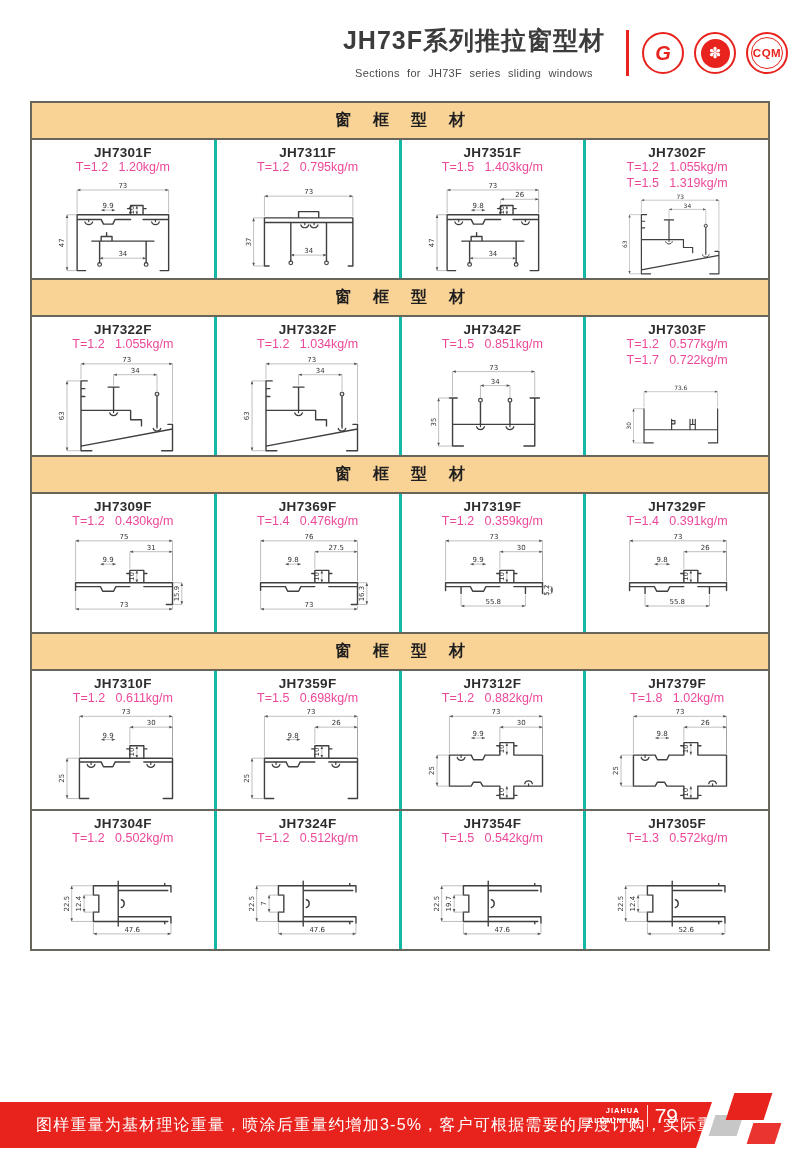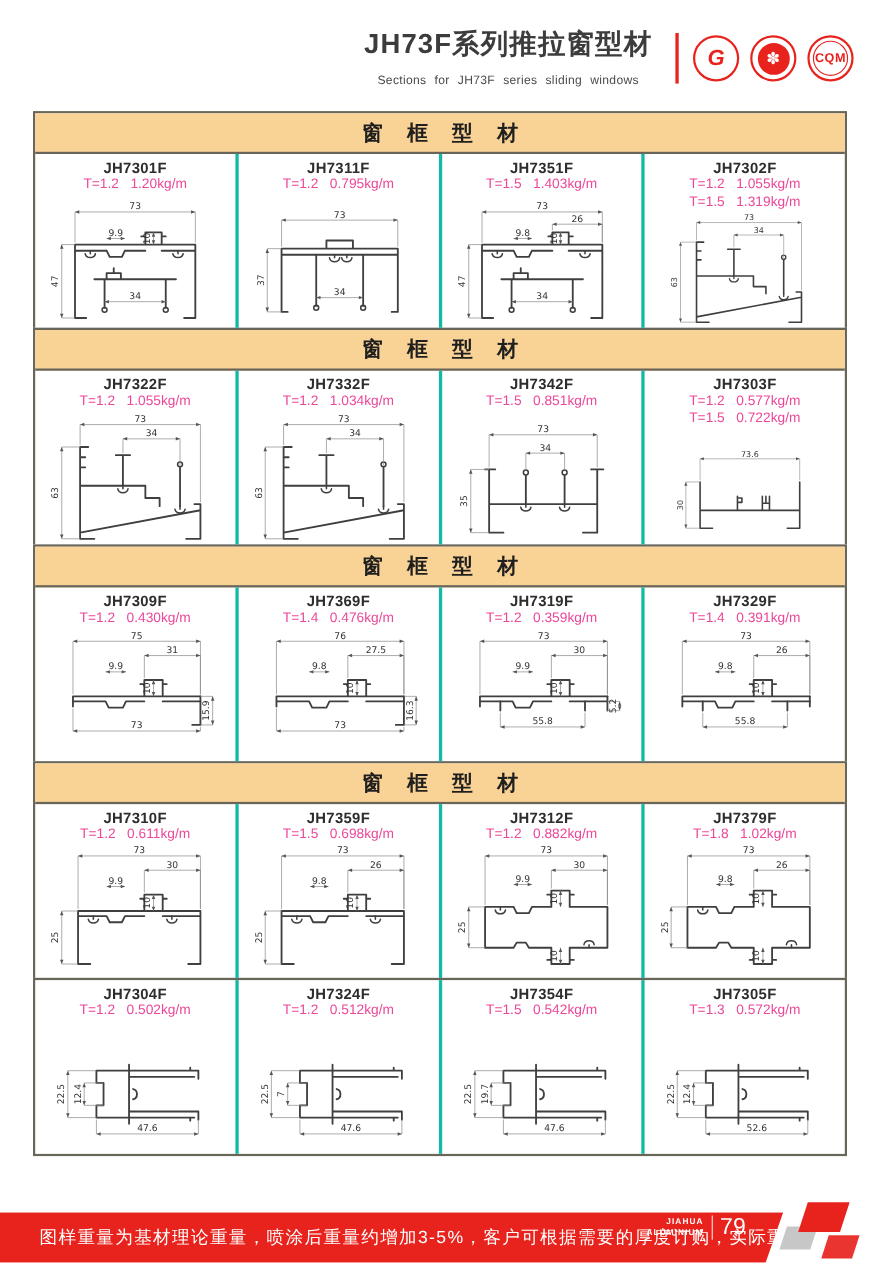--- a/index.html
+++ b/index.html
@@ -1,38 +1,38 @@
 <!DOCTYPE html>
 <html><head>
 <meta charset="utf-8">
 <style>
   html,body{margin:0;padding:0;background:#fff;}
   body{width:800px;height:1167px;position:relative;font-family:"Liberation Sans",sans-serif;overflow:hidden;}
 
   
-  .hdr{position:absolute;top:20px;left:0;right:0;height:66px;display:flex;justify-content:flex-end;align-items:center;padding-right:24px;gap:13px;box-sizing:border-box;}
+  .hdr{position:absolute;top:20px;left:0;right:0;height:66px;display:flex;justify-content:flex-end;align-items:center;padding-right:12px;gap:13px;box-sizing:border-box;}
   .title-block{text-align:center;margin-right:8px;}
   .title-block h1{margin:0;font-size:25px;font-weight:bold;color:#3c3c3c;letter-spacing:1px;line-height:1.1;}
   .subtitle{font-size:11px;color:#4a4a4a;margin-top:13px;word-spacing:4px;letter-spacing:.3px;}
   .hdr-divider{width:3px;height:46px;background:#e8231d;}
   .logos{display:flex;gap:10px;align-items:center;}
   .logo{width:42px;height:42px;border-radius:50%;box-sizing:border-box;display:flex;align-items:center;justify-content:center;}
   .logo-gb{border:2.5px solid #e8231d;color:#e8231d;font-weight:bold;font-style:italic;font-size:20px;}
   .logo-star{border:2.5px solid #e8231d;}
   .logo-star .in{width:29px;height:29px;border-radius:50%;background:#e8231d;color:#fff;display:flex;align-items:center;justify-content:center;font-size:15px;}
   .logo-cqm{border:2.5px solid #e8231d;position:relative;}
   .logo-cqm .ring{position:absolute;inset:3px;border:1px solid #e8231d;border-radius:50%;}
   .logo-cqm .t{font-weight:800;color:#e8231d;font-size:11.5px;letter-spacing:.5px;text-align:center;}
 
   
   #sections{position:absolute;left:30px;right:30px;top:103px;}
   .sec{border:2px solid #68665a;margin-top:-2px;background:#fff;}
   .sec-head{background:#f9d296;border-bottom:2px solid #68665a;height:35px;display:flex;align-items:center;justify-content:center;}
-  .sec-title{font-size:19px;font-weight:bold;color:#1f1f1f;letter-spacing:22px;padding-left:22px;}
-  .sec-body{display:flex;height:158px;}
+  .sec-title{font-size:16px;font-weight:bold;color:#1f1f1f;letter-spacing:22px;padding-left:22px;}
+  .sec-body{display:flex;height:138px;}
   .cell{flex:1 1 0;min-width:0;display:flex;flex-direction:column;align-items:center;}
   .cell + .cell{border-left:3px solid #14b8a6;}
   .code{font-size:13.5px;color:#2d2d2d;margin-top:5px;font-weight:600;letter-spacing:.3px;}
   .spec{font-size:12.5px;color:#ec4899;white-space:pre;line-height:1.25;}
   svg.drawing{flex:1 1 auto;width:100%;min-height:0;}
 
   
   .foot-band{position:absolute;left:0;top:1102px;width:712px;height:46px;background:#e8231d;clip-path:polygon(0 0,100% 0,calc(100% - 16px) 100%,0 100%);color:#fff;display:flex;align-items:center;}
   .foot-note{padding-left:36px;font-size:16px;letter-spacing:1.2px;white-space:nowrap;}
   .brand{position:absolute;right:34px;top:0;height:28px;display:flex;align-items:center;gap:7px;}
@@ -324,21 +324,21 @@
               <polygon points="16,120 14.3,115.8 17.7,115.8" fill="#555"></polygon>
               <path d="M16,58 H34" fill="none" stroke="#8a8a8a" stroke-width="0.7"></path>
               <path d="M16,120 H34" fill="none" stroke="#8a8a8a" stroke-width="0.7"></path>
               <text x="12.5" y="89" font-size="9" fill="#333" text-anchor="middle" font-family="&quot;DejaVu Sans&quot;,sans-serif" transform="rotate(-90 12.5 89)">35</text>
             </g>
           </svg>
         </div>
         <div class="cell">
           <div class="code">JH7303F</div>
           <div class="spec">T=1.2   0.577kg/m</div>
-          <div class="spec">T=1.5   0.722kg/m</div>
+          <div class="spec">T=1.7   0.722kg/m</div>
           <svg viewBox="0 0 172 132" preserveAspectRatio="xMidYMid meet" class="drawing">
             <g>
               <path d="M36,62 V114 H50 M148,62 V114 H134 M36,94 H148 M78,78 V94 M78,80 h5 v5 h-5 M106,78 V94 M114,78 V94 M106,86 H114 M110,78 V86" fill="none" stroke="#3f3f3f" stroke-width="1.8" stroke-linecap="round" stroke-linejoin="round"></path>
               <path d="M36,36 H148" fill="none" stroke="#8a8a8a" stroke-width="0.7"></path>
               <polygon points="36,36 40.2,34.3 40.2,37.7" fill="#555"></polygon>
               <polygon points="148,36 143.8,34.3 143.8,37.7" fill="#555"></polygon>
               <path d="M36,36 V60" fill="none" stroke="#8a8a8a" stroke-width="0.7"></path>
               <path d="M148,36 V60" fill="none" stroke="#8a8a8a" stroke-width="0.7"></path>
               <text x="92" y="33.5" font-size="9" fill="#333" text-anchor="middle" font-family="&quot;DejaVu Sans&quot;,sans-serif">73.6</text>
               <path d="M20,62 V114" fill="none" stroke="#8a8a8a" stroke-width="0.7"></path>

